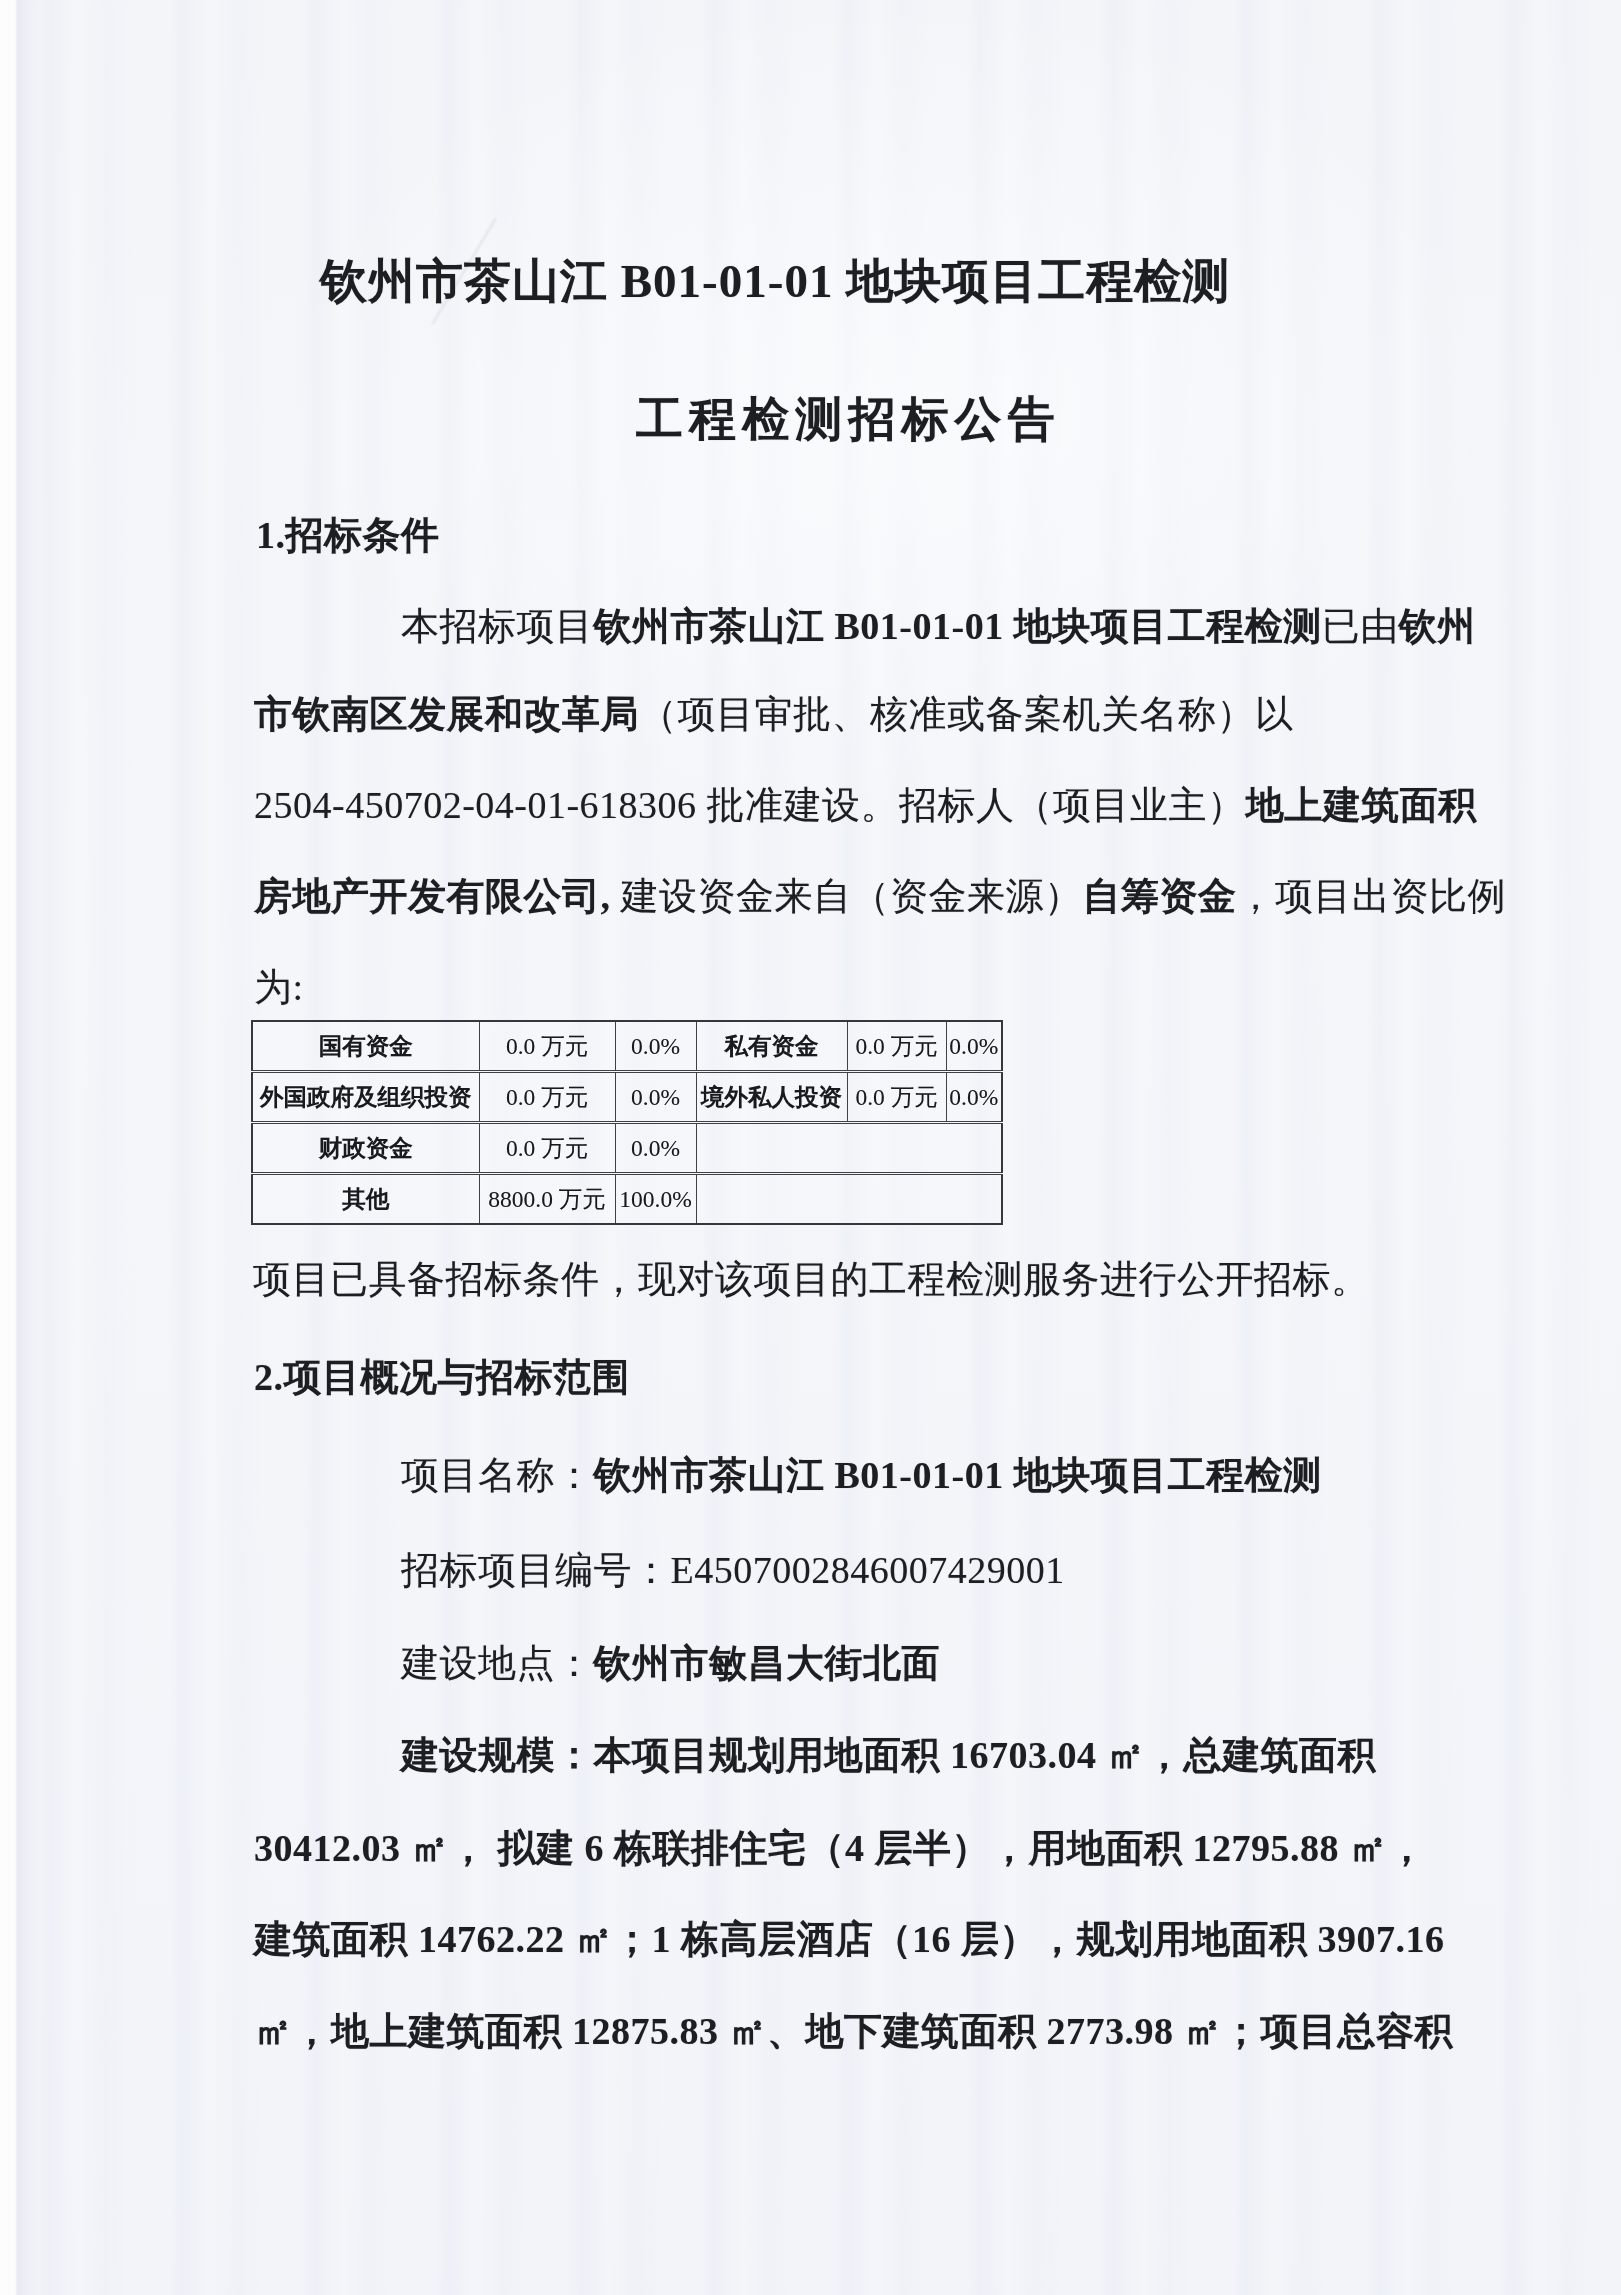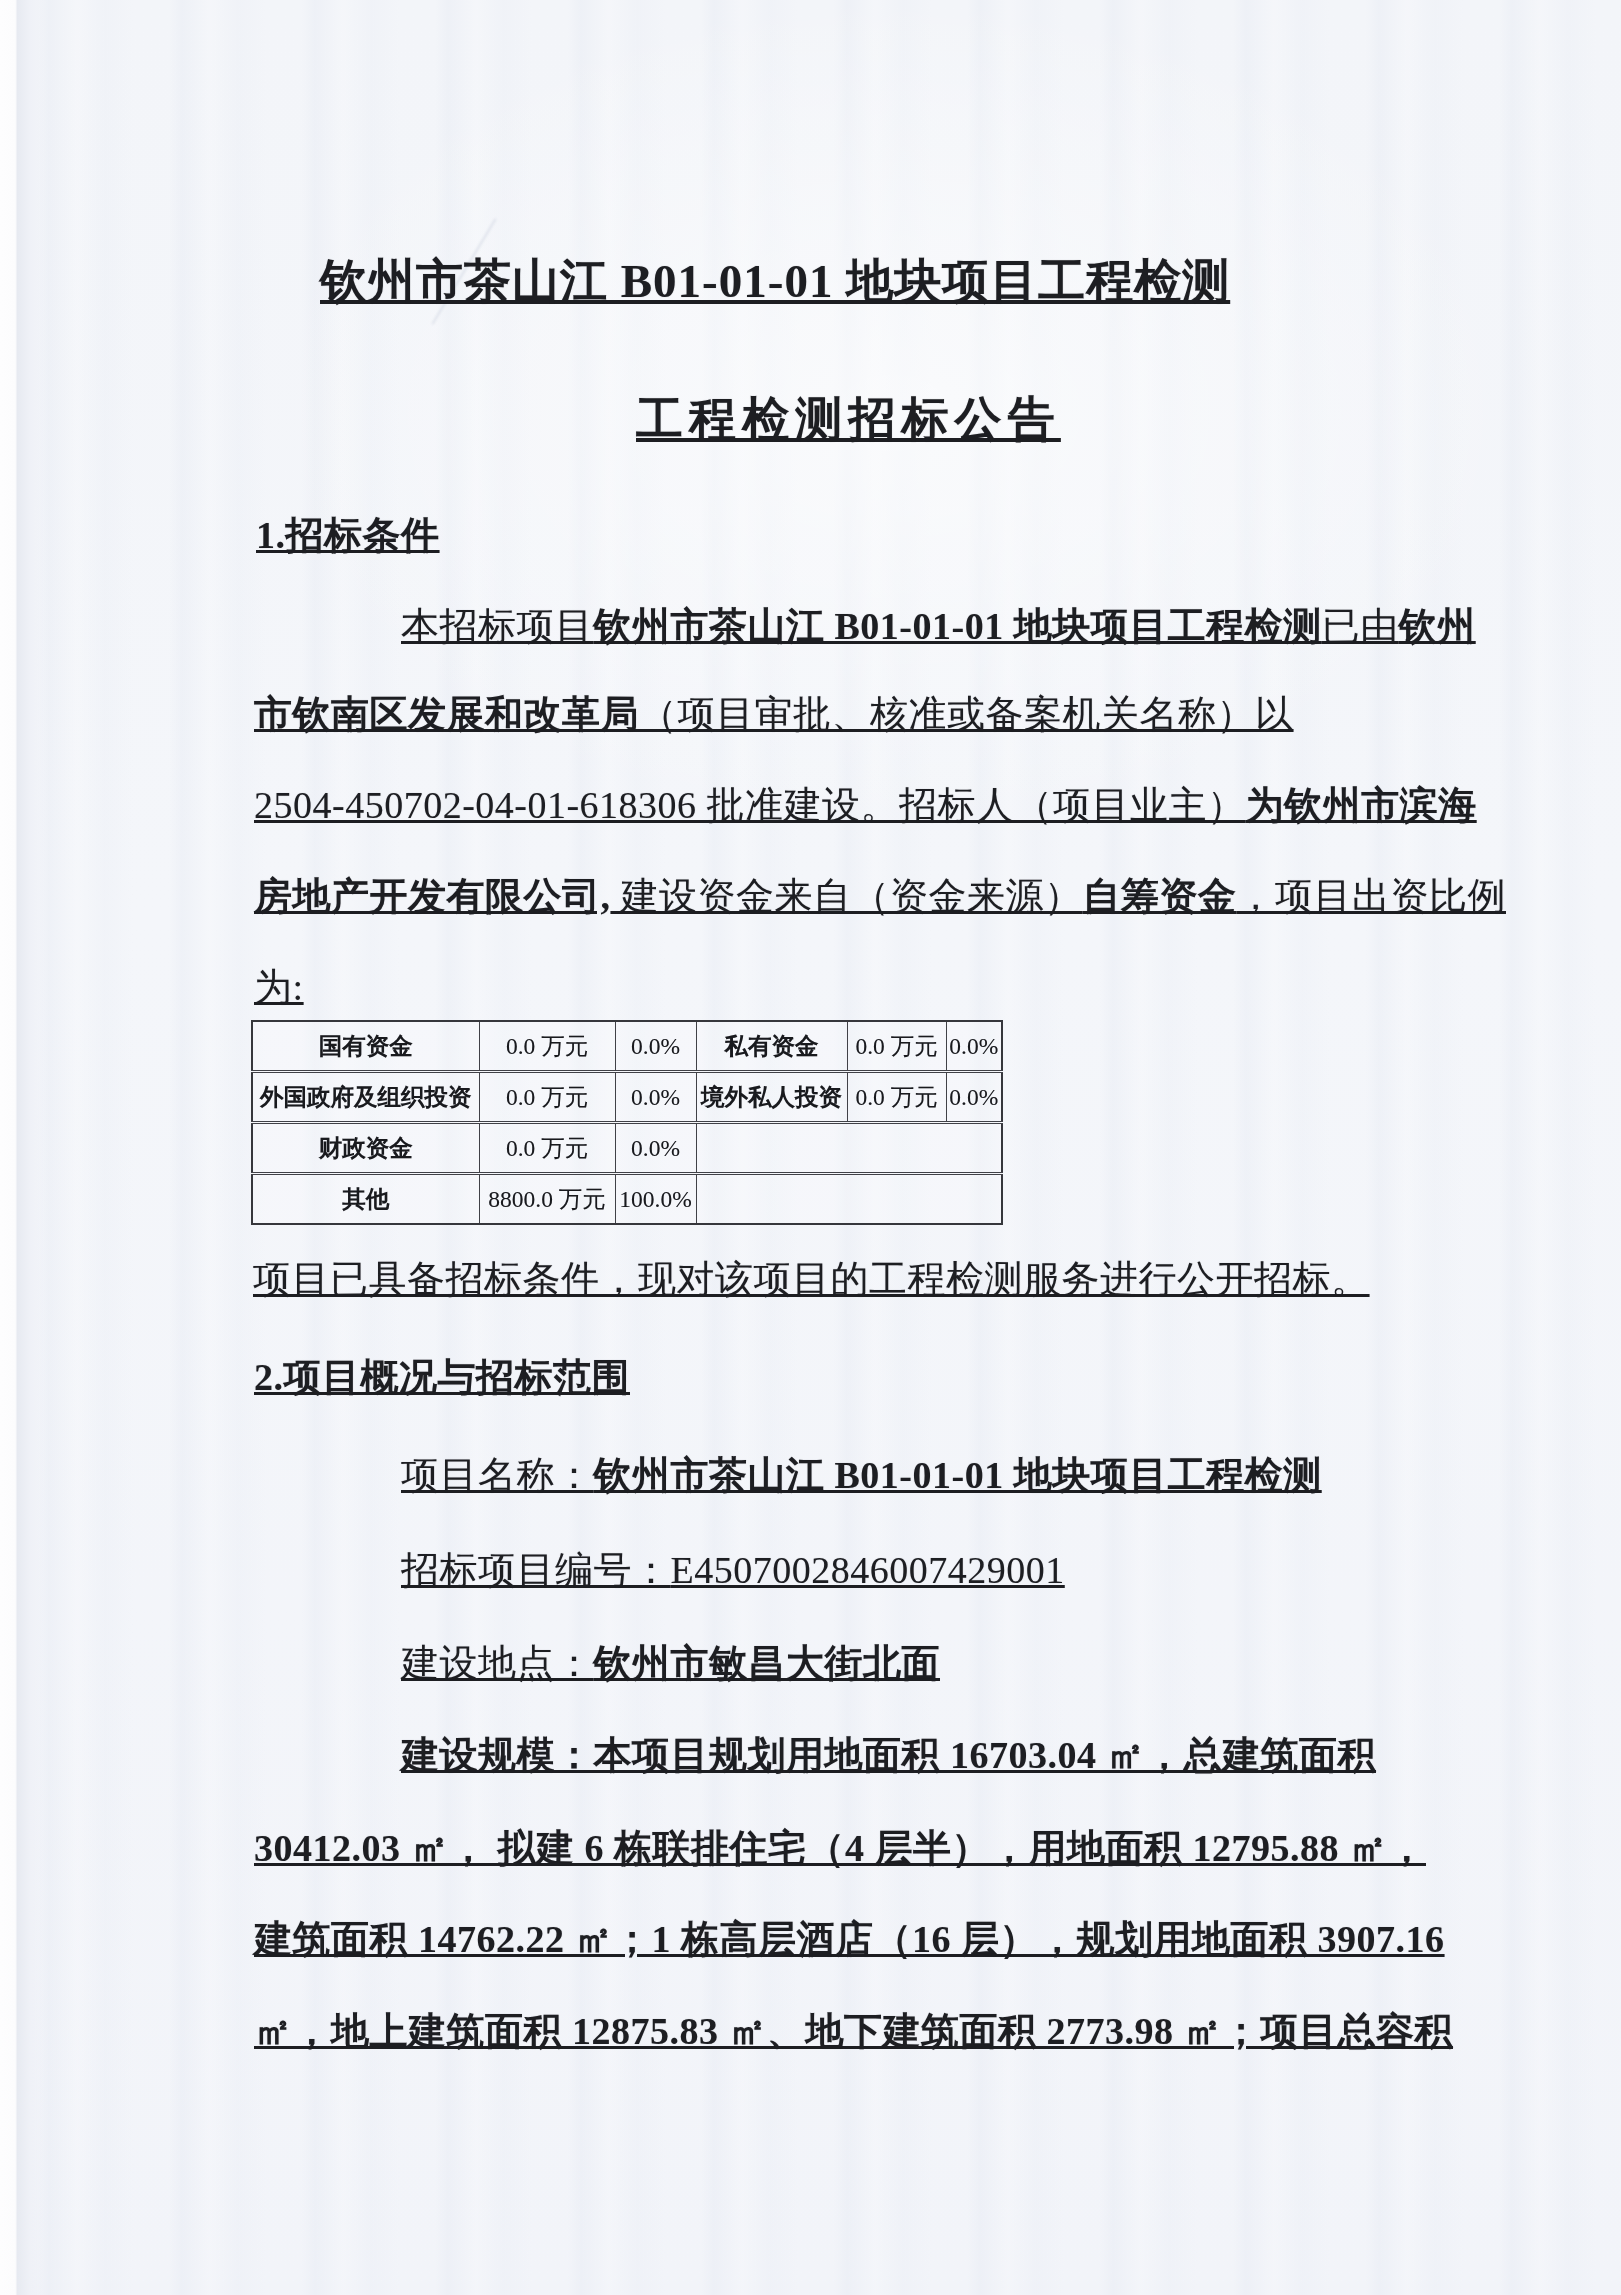--- a/index.html
+++ b/index.html
@@ -33,21 +33,20 @@
     filter: blur(1px);
   }
   .line {
     position: absolute;
     white-space: nowrap;
     font-size: 38px;
     line-height: 1.15;
     letter-spacing: 0.5px;
     color: #1d1e22;
     text-shadow: 0 0 1px rgba(25,25,35,0.28);
-    text-decoration: underline;
   }
   .b { font-weight: bold; }
   .title-line {
     font-size: 47px;
     font-weight: bold;
     letter-spacing: 1px;
     text-shadow: 0 0 1px rgba(20,20,30,0.35);
   }
   .title-2 { letter-spacing: 6.1px; text-align: center; }
   .heading { font-weight: bold; }
@@ -95,21 +94,21 @@
 
   <div class="line heading" style="left:256px; top:514px;">1.招标条件</div>
 
   <div class="line" style="left:401px; top:605px;text-align:right;">
     <span>本招标项目</span><span class="b">钦州市茶山江 B01-01-01 地块项目工程检测</span><span>已由</span><span class="b">钦州</span>
   </div>
   <div class="line" style="left:254px; top:693px;">
     <span class="b">市钦南区发展和改革局</span><span>（项目审批、核准或备案机关名称）以</span>
   </div>
   <div class="line" style="left:254px; top:784px;">
-    <span>2504-450702-04-01-618306 批准建设。招标人（项目业主）</span><span class="b">为钦州市滨海</span>
+    <span>2504-450702-04-01-618306 批准建设。招标人（项目业主）</span><span class="b">地上建筑面积</span>
   </div>
   <div class="line" style="left:254px; top:875px;">
     <span class="b">房地产开发有限公司,</span><span> 建设资金来自（资金来源）</span><span class="b">自筹资金</span><span>，项目出资比例</span>
   </div>
   <div class="line" style="left:254px; top:966px;">为:</div>
 
   <table class="funding">
     <colgroup>
       <col class="c1">
         <col class="c2">

